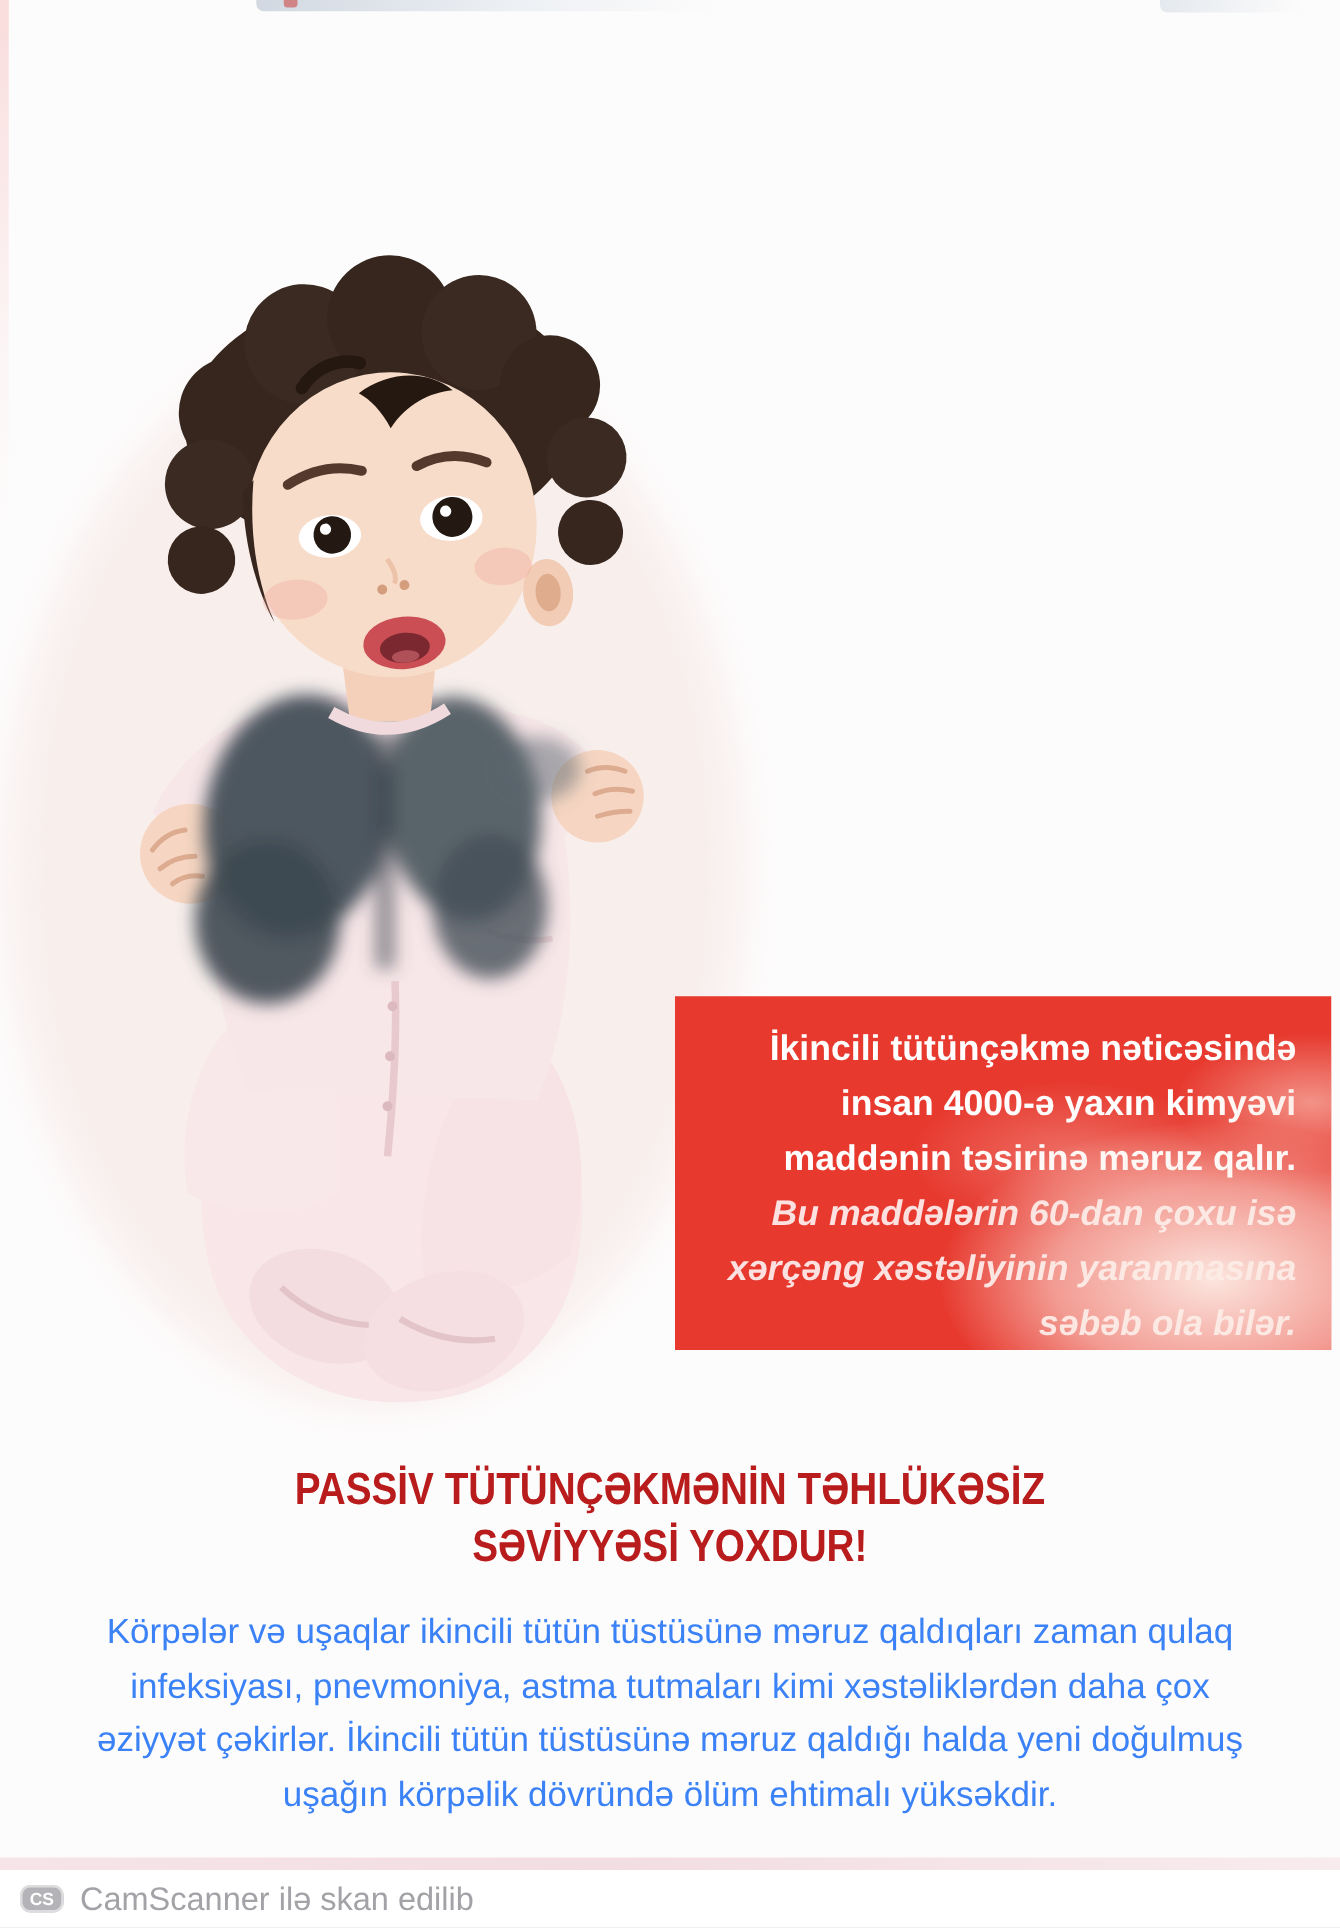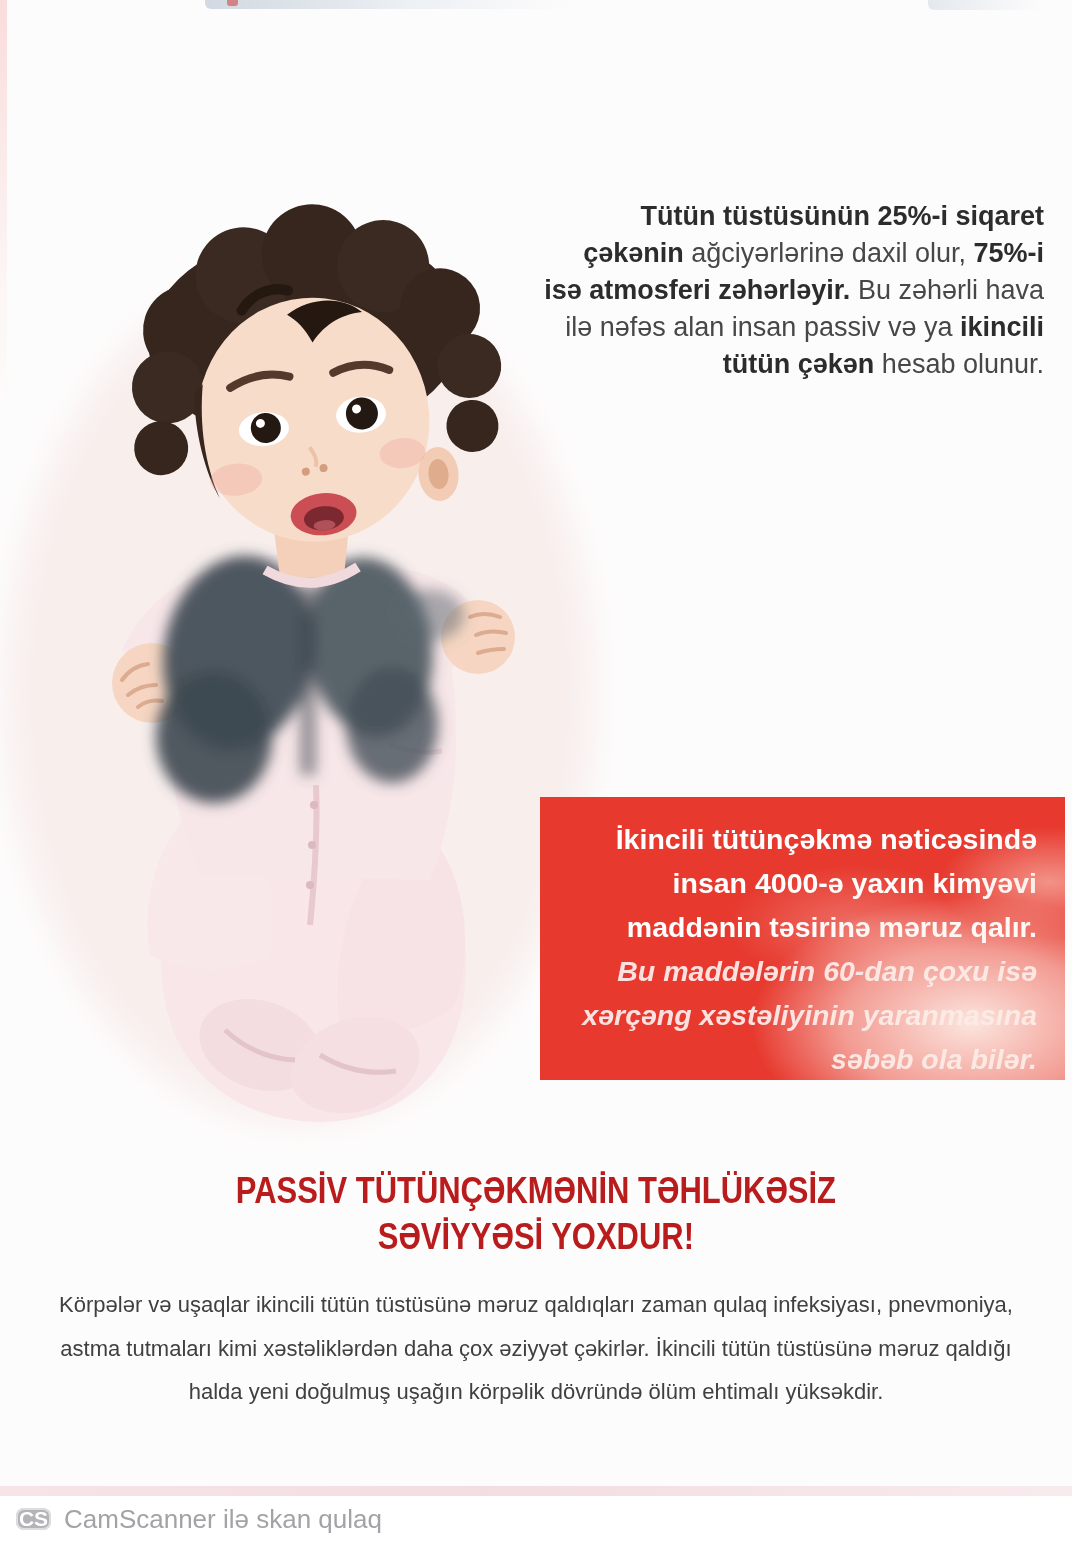--- a/index.html
+++ b/index.html
@@ -50,33 +50,33 @@
       radial-gradient(35% 30% at 60% 45%, rgba(252,230,224,.30) 0%, rgba(252,230,224,0) 70%);
   }
 
   
   .heading2{
     position:absolute;top:1168px;left:0;right:0;margin:0;text-align:center;
     font-size:36px;line-height:46px;font-weight:700;color:#b91c1c;
   }
   .para3{
     position:absolute;top:1283px;left:58px;right:58px;margin:0;text-align:center;
-    color:#404040;font-size:22px;line-height:43.5px;
+    color:#3b82f6;font-size:28px;line-height:43.5px;
   }
 
   
   .pink-strip{position:absolute;left:0;right:0;bottom:46px;height:10px;
     background:linear-gradient(90deg,#f6e4e8,#f2dde2 45%,#f8ebee);}
   .footer{
     position:absolute;left:0;right:0;bottom:0;height:46px;background:#ffffff;
     display:flex;align-items:center;gap:13px;padding-left:16px;
   }
   .cs-badge{
     width:35px;height:22px;border-radius:8px;background:#b4b4b8;
-    color:#ffffff;font-weight:700;font-size:21px;display:flex;align-items:center;justify-content:center;
+    color:#ffffff;font-weight:700;font-size:14px;display:flex;align-items:center;justify-content:center;
     box-shadow:inset 0 0 0 2px rgba(255,255,255,.55);
   }
   .cs-text{color:#a3a3a7;font-size:26px;}
 </style>
 </head>
 <body>
 
 <div class="page">
 
   <div class="edge-left"></div>
@@ -166,36 +166,35 @@
         <path d="M306,262 q8,14 4,20" stroke="#ecc3a9" stroke-width="4" fill="none"></path>
         <ellipse cx="314" cy="330" rx="33" ry="21" fill="#ca4e54"></ellipse>
         <ellipse cx="314" cy="334" rx="20" ry="12" fill="#7b2830"></ellipse>
         <ellipse cx="314" cy="341" rx="11" ry="5" fill="#b05059"></ellipse>
         <ellipse cx="230" cy="288" rx="26" ry="16" fill="#f0a091" opacity="0.3"></ellipse>
         <ellipse cx="398" cy="276" rx="23" ry="15" fill="#f0a091" opacity="0.3"></ellipse>
       </g>
     </svg>
   </div>
 
-  <p class="para para1"><b>Tütün tüstüsünün 25%-i siqaret çəkənin </b><span>ağciyərlərinə daxil olur, </span><b>75%-i isə atmosferi zəhərləyir. </b><span>Bu zəhərli hava ilə nəfəs alan insan passiv və ya </span><b>ikincili tütün çəkən </b><span>hesab olunur.</span></p>
 
 
   <div class="red-box">
     <div class="red-bold">İkincili tütünçəkmə nəticəsində insan 4000-ə yaxın kimyəvi maddənin təsirinə məruz qalır.</div>
     <div class="red-italic">Bu maddələrin 60-dan çoxu isə xərçəng xəstəliyinin yaranmasına səbəb ola bilər.</div>
     <div class="glare"></div>
   </div>
 
   <h2 class="heading2">
     <span class="condense">PASSİV TÜTÜNÇƏKMƏNİN TƏHLÜKƏSİZ</span><br>
     <span class="condense">SƏVİYYƏSİ YOXDUR!</span>
   </h2>
 
   <p class="para3">Körpələr və uşaqlar ikincili tütün tüstüsünə məruz qaldıqları zaman qulaq infeksiyası, pnevmoniya, astma tutmaları kimi xəstəliklərdən daha çox əziyyət çəkirlər. İkincili tütün tüstüsünə məruz qaldığı halda yeni doğulmuş uşağın körpəlik dövründə ölüm ehtimalı yüksəkdir.</p>
 
   <div class="pink-strip"></div>
 
   <div class="footer">
     <span class="cs-badge">CS</span>
-    <span class="cs-text">CamScanner ilə skan qulaq</span>
+    <span class="cs-text">CamScanner ilə skan edilib</span>
   </div>
 
 </div>
 
 </body></html>

